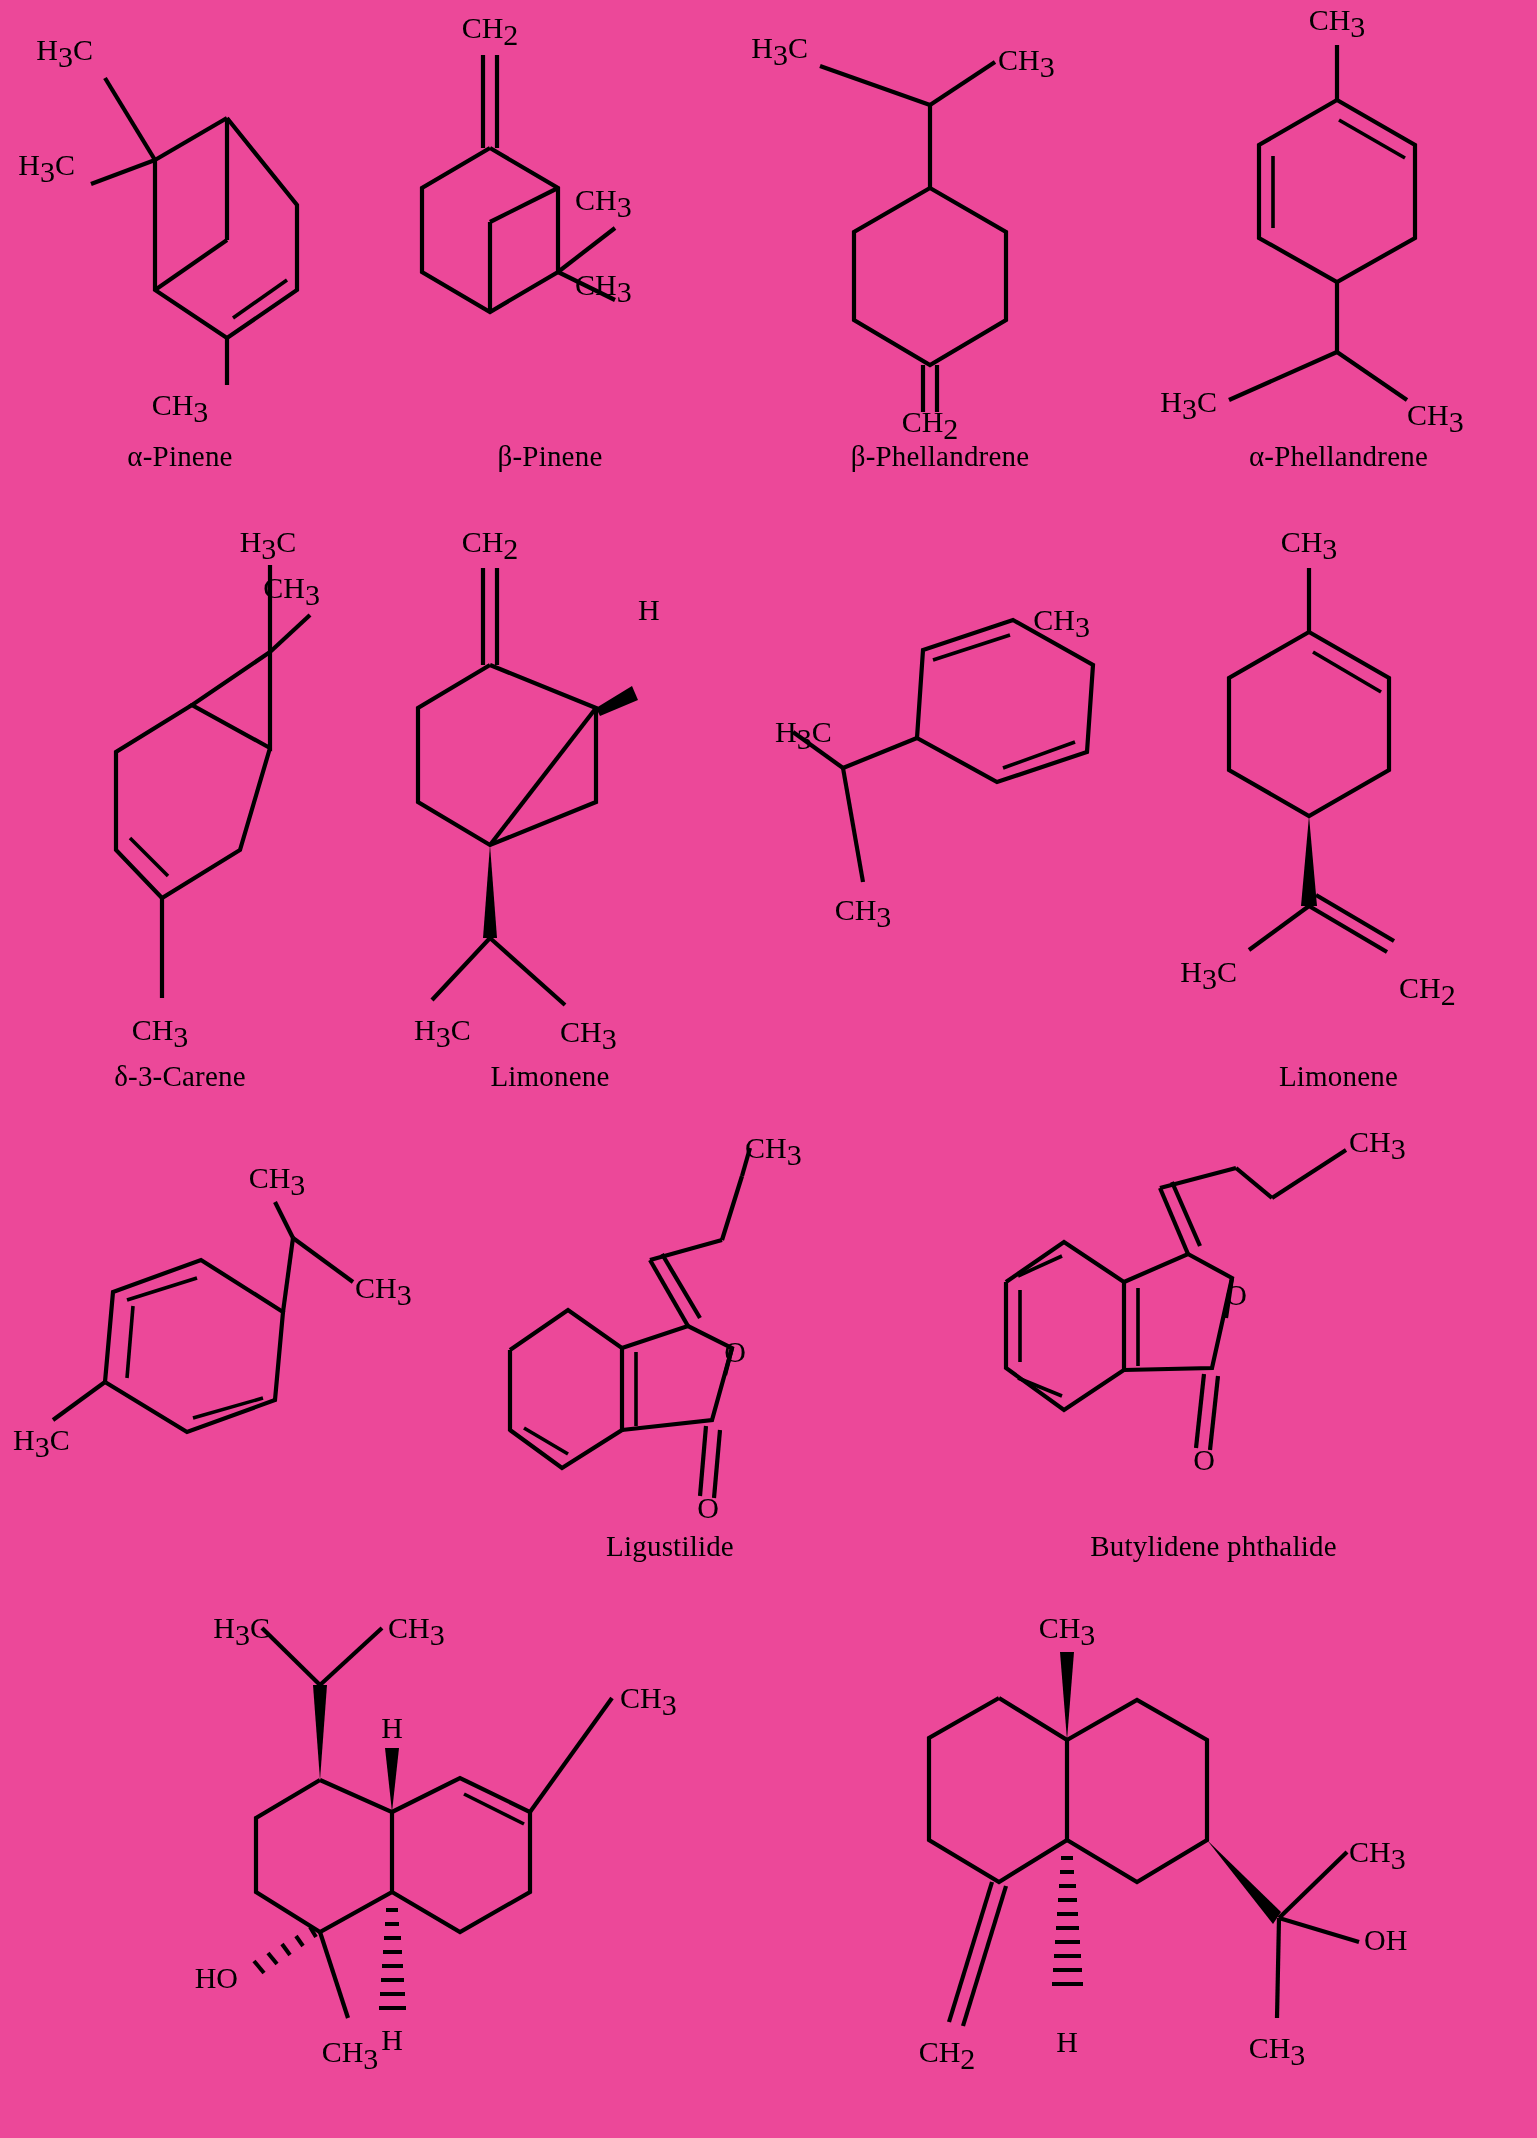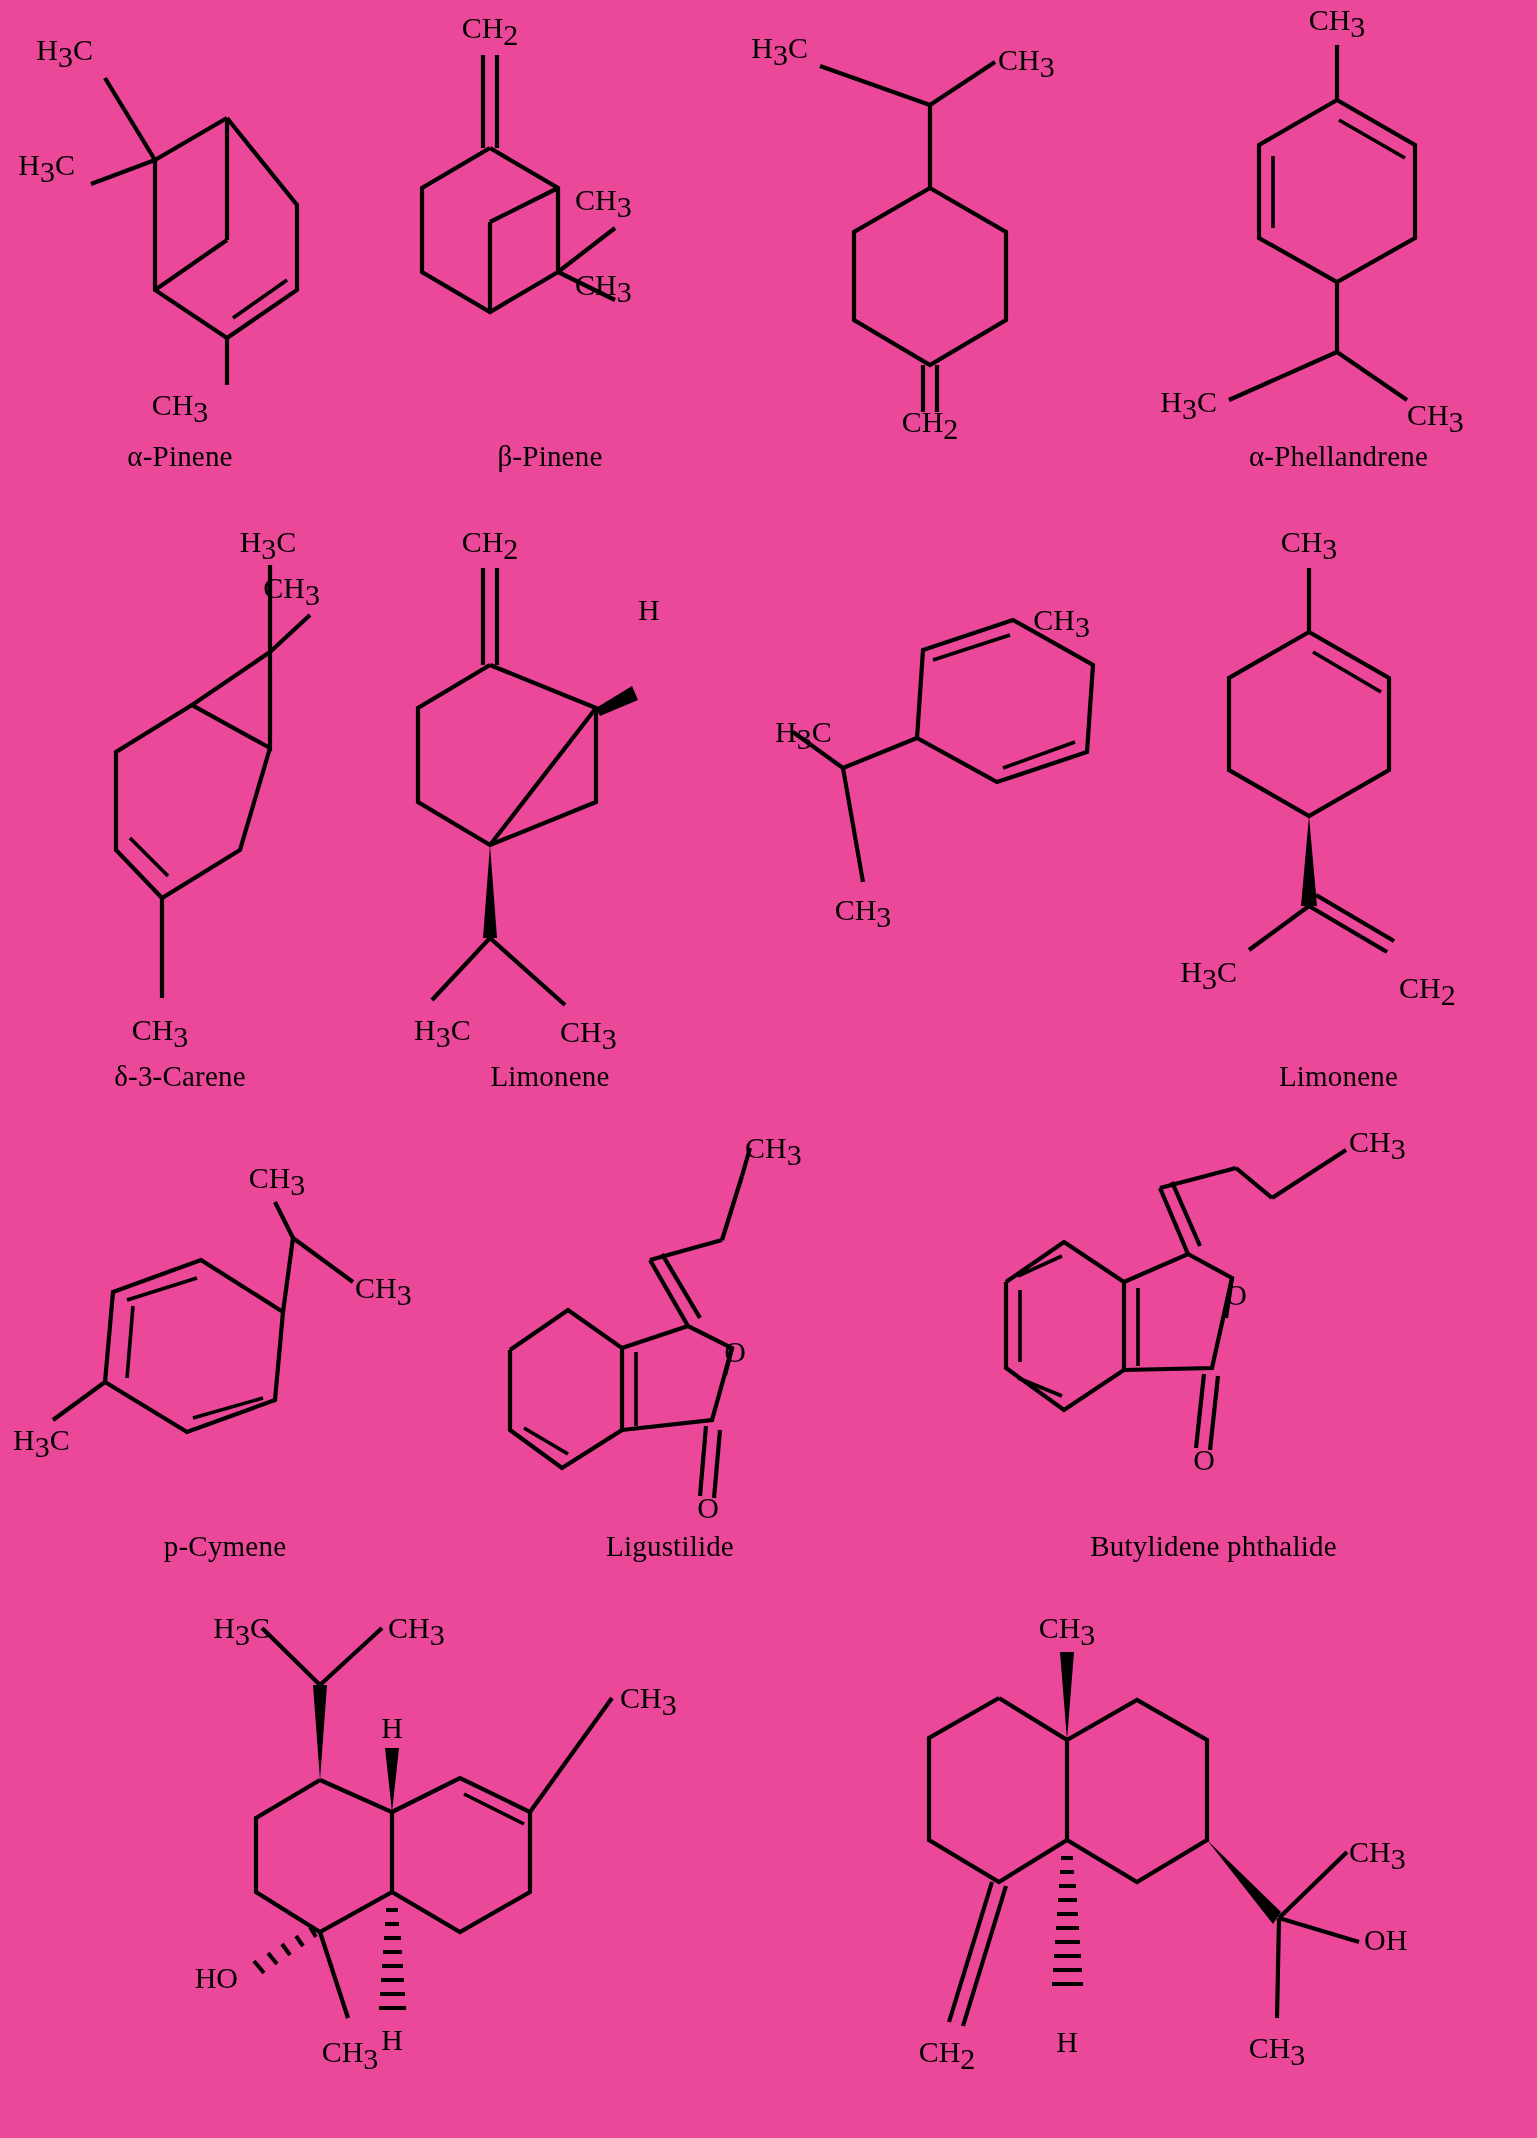--- a/index.html
+++ b/index.html
@@ -131,20 +131,21 @@
 
         <line class="bond" x1="180" y1="105" x2="70" y2="66"></line>
         <line class="bond" x1="180" y1="105" x2="245" y2="62"></line>
         <line class="bond" x1="180" y1="105" x2="180" y2="188"></line>
 
         <polyline class="bond" points="180,188 104,232 104,320 180,365 256,320 256,232 180,188"></polyline>
 
         <line class="bond" x1="173" y1="365" x2="173" y2="412"></line>
         <line class="bond" x1="187" y1="365" x2="187" y2="412"></line>
       </svg>
+      <div class="cname">β-Phellandrene</div>
     </div>
 
     <div class="cell" style="left:1140px; width:397px;">
       <svg class="struct" width="380" height="440" viewBox="0 0 380 440">
         <text x="188" y="30" text-anchor="middle">CH<tspan class="sub" dy="7">3</tspan></text>
         <text x="68" y="412" text-anchor="end">H<tspan class="sub" dy="7">3</tspan><tspan dy="-7">C</tspan></text>
         <text x="258" y="425" text-anchor="start">CH<tspan class="sub" dy="7">3</tspan></text>
 
         <line class="bond" x1="188" y1="45" x2="188" y2="100"></line>
 
@@ -260,21 +261,20 @@
         <line class="bond-thin" x1="122" y1="248" x2="128" y2="176"></line>
         <line class="bond-thin" x1="122" y1="170" x2="192" y2="148"></line>
         <line class="bond-thin" x1="258" y1="268" x2="188" y2="288"></line>
 
         <line class="bond" x1="100" y1="252" x2="48" y2="290"></line>
 
         <line class="bond" x1="278" y1="182" x2="288" y2="108"></line>
         <line class="bond" x1="288" y1="108" x2="270" y2="72"></line>
         <line class="bond" x1="288" y1="108" x2="348" y2="152"></line>
       </svg>
-      <div class="cname">p-Cymene</div>
     </div>
 
     <div class="cell" style="left:450px; width:440px;">
       <svg class="struct" width="440" height="400" viewBox="0 0 440 400">
         <text x="295" y="28" text-anchor="start">CH<tspan class="sub" dy="7">3</tspan></text>
         <text x="285" y="232" text-anchor="middle">O</text>
         <text x="258" y="388" text-anchor="middle">O</text>
 
         <polyline class="bond" points="60,220 60,300 112,338 172,300 172,218 118,180 60,220"></polyline>
 

